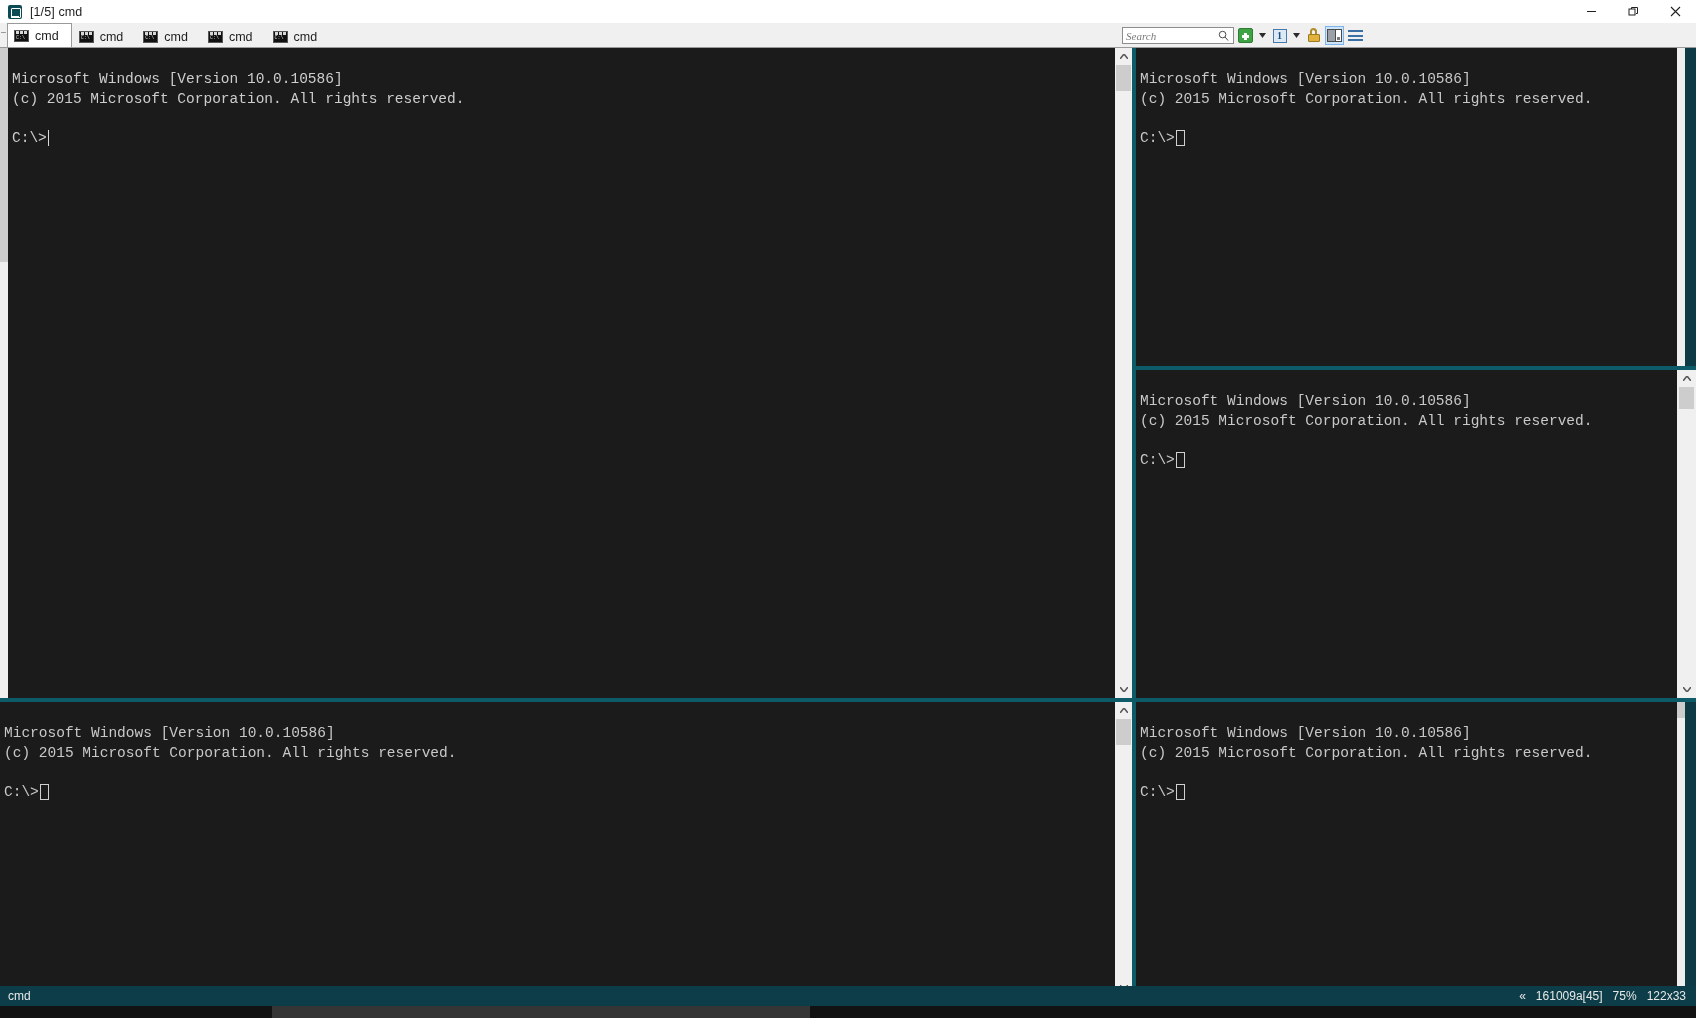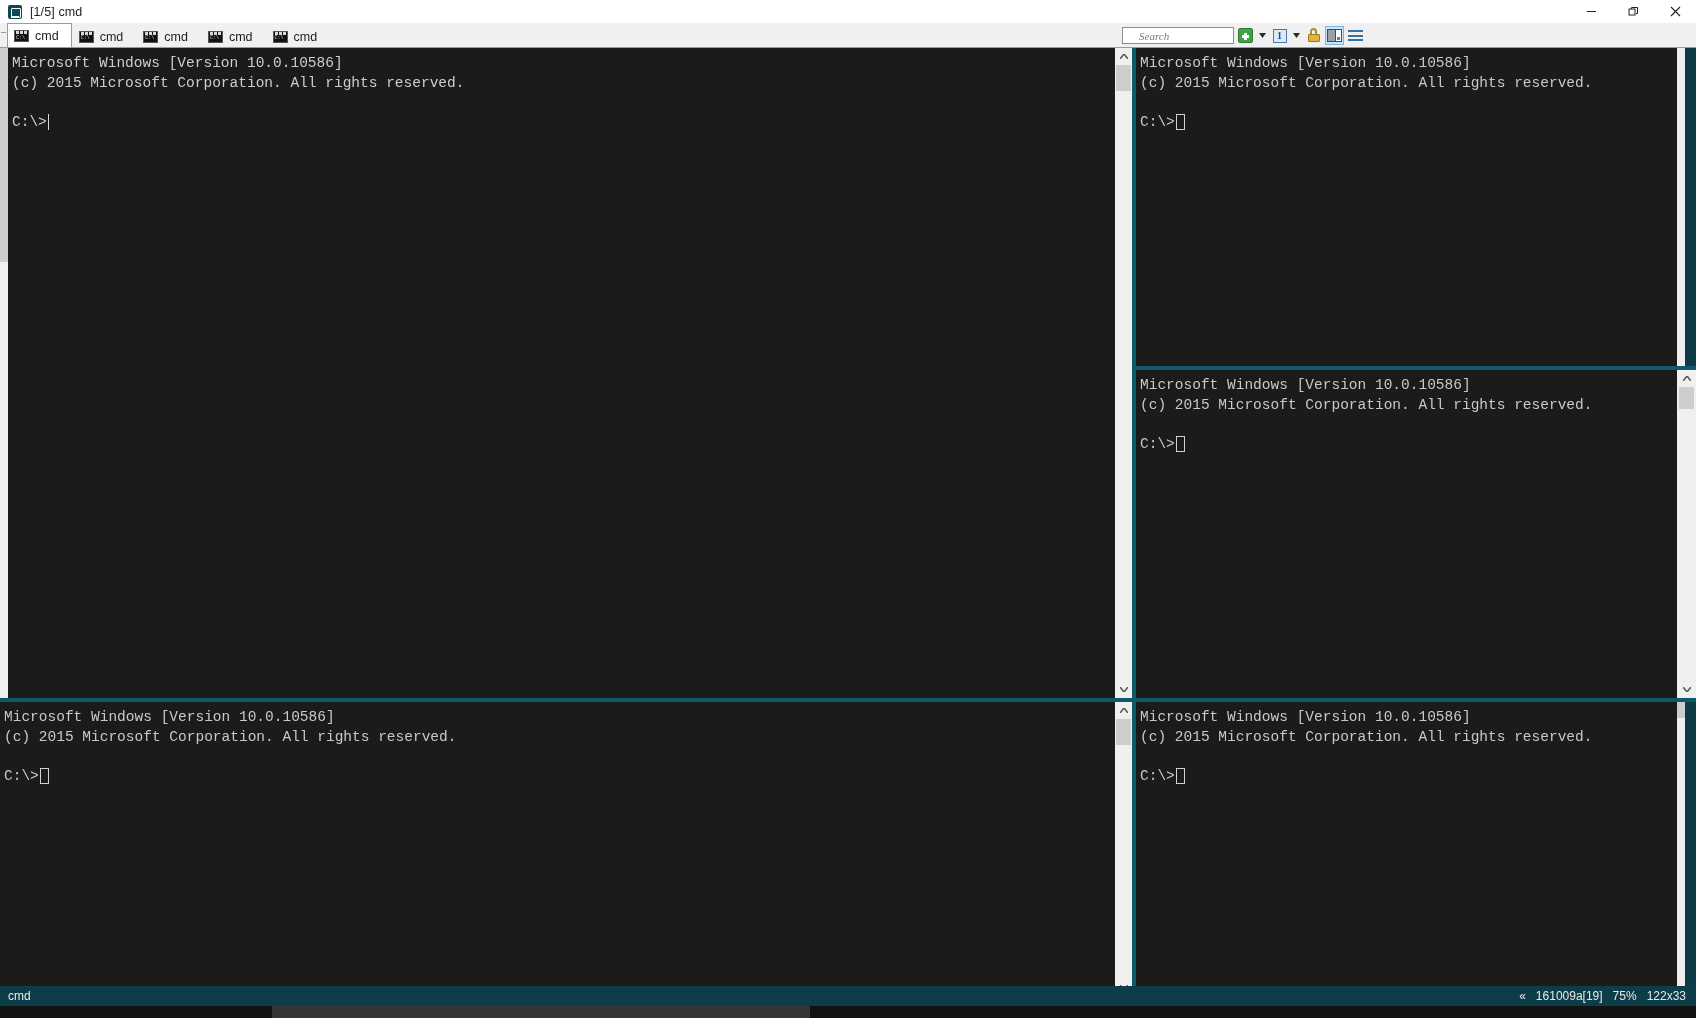--- a/index.html
+++ b/index.html
@@ -76,21 +76,21 @@
     position:absolute; left:0; bottom:0; width:1696px; height:1px; background:#9a9a9a;
   }
 
   
   .toolbar{
     position:absolute; right:4px; top:23px; height:25px;
     display:flex; align-items:center; gap:2px; z-index:5;
   }
   .search-box{
     width:112px; height:17px; border:1px solid #8d8d8d; background:#fff;
-    display:flex; align-items:center; padding:0 16px; position:relative;
+    display:flex; align-items:center; padding:0 3px; position:relative;
   }
   .search-box input{
     border:none; outline:none; width:92px; font-size:11px;
     font-family:"Liberation Serif", serif; font-style:italic; color:#555; background:transparent;
   }
   .search-box input::placeholder{ color:#7a7a7a; font-style:italic; }
   .tb-btn{
     width:19px; height:19px; display:flex; align-items:center; justify-content:center;
     position:relative;
   }
@@ -133,21 +133,21 @@
 
   
   .grid{
     position:absolute; top:48px; left:0; width:1696px; height:948px;
     background:#0d3a44;
   }
   .pane{
     position:absolute; background:#1b1b1b; overflow:hidden;
   }
   .pane-content{
-    position:absolute; inset:0; padding:6px 0 0 4px;
+    position:absolute; inset:0; padding:22px 0 0 4px;
     font-family:"Liberation Mono", monospace;
     font-size:14.5px; line-height:19.5px; color:#c8c8c8;
     white-space:pre;
   }
   .pane.active .pane-content{ color:#cdcdcd; }
   .prompt-line{ display:flex; align-items:center; }
   .cursor-block{
     display:inline-block; width:9px; height:16px; border:1.5px solid #d0d0d0;
     margin-left:1px; vertical-align:-3px;
   }
@@ -403,21 +403,21 @@
     <div class="thin-scroll" style="left:1677px; top:654px; height:294px;">
       <div class="t" style="top:0; height:16px;"></div>
     </div>
 
   </div>
 
   <div class="statusbar">
     <span class="status-left">cmd</span>
     <span class="status-right">
       <span>«</span>
-      <span>161009a[19]</span>
+      <span>161009a[45]</span>
       <span>75%</span>
       <span>122x33</span>
     </span>
   </div>
 
   <div class="taskbar">
     <div class="seg"></div>
   </div>
 
 </div>

